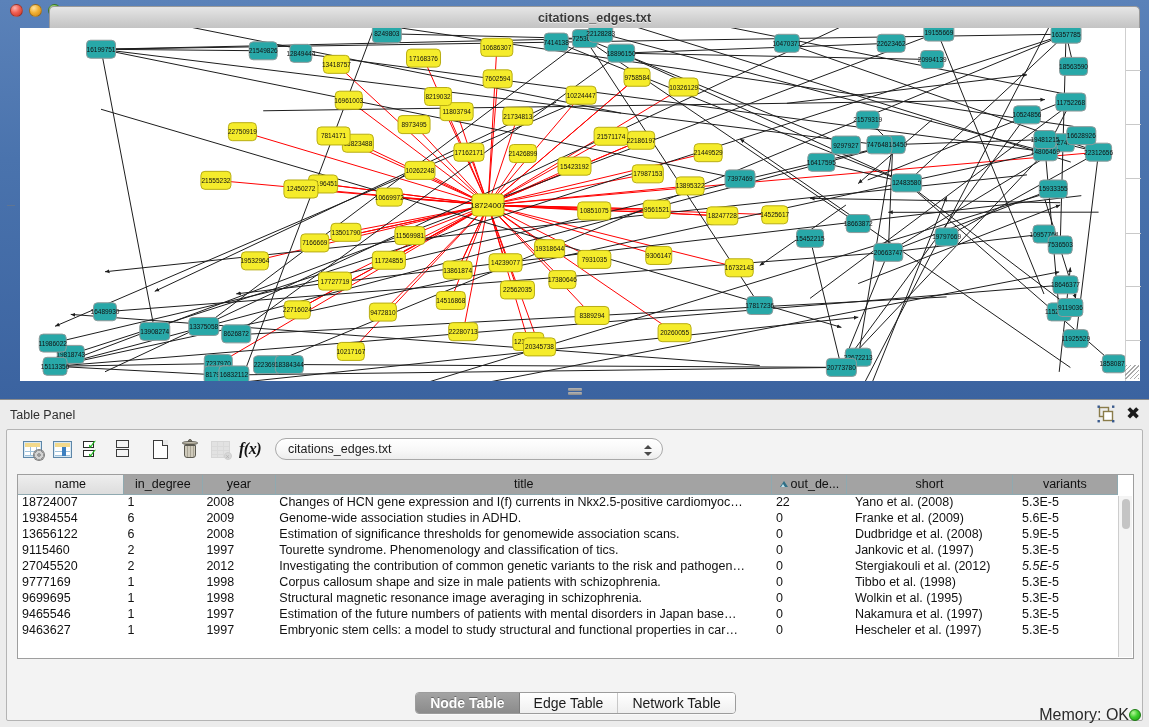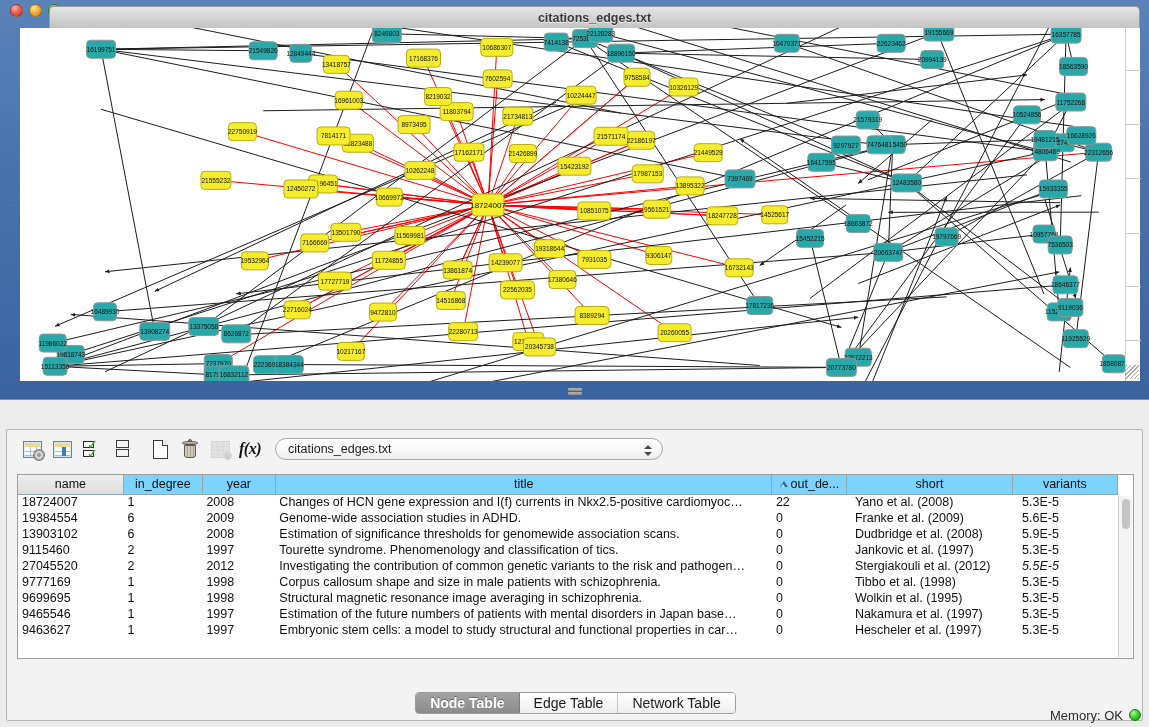--- a/index.html
+++ b/index.html
@@ -207,21 +207,21 @@
     background: #ffffff;
     border: 1px solid #9e9e9e;
     overflow: hidden;
   }
   table.datatable {
     border-collapse: collapse;
     width: 1100px; table-layout: fixed;
     font-size: 12.5px;
   }
   table.datatable th {
-    background: #7dd3fc;
+    background: #a3a3a3;
     border-right: 1px solid #8fa9b0;
     border-bottom: 1px solid #8fa9b0;
     height: 19px; padding: 0 4px;
     font-weight: normal; color: #111; font-size: 12.5px;
     text-align: center; overflow: hidden; white-space: nowrap;
   }
   table.datatable th.namecol {
     background: linear-gradient(180deg,#eeeeee,#dddddd);
   }
   table.datatable td {
@@ -281,22 +281,22 @@
   .tab.selected {
     background: linear-gradient(180deg,#a3a3a3,#8b8b8b);
     color: #ffffff; font-weight: bold;
     text-shadow: 0 -1px 0 rgba(0,0,0,.35);
     border-right: 1px solid #7d7d7d;
   }
 
   
   #status-bar {
     position: absolute; right: 8px; bottom: 3px; height: 18px;
-    display: flex; align-items: center; gap: 6px;
-    font-size: 13px; color: #2a2a2a;
+    display: flex; align-items: center; 
+    font-size: 16px; color: #2a2a2a;
   }
   #mem-dot {
     width: 12px; height: 12px; border-radius: 50%;
     background: radial-gradient(circle at 34% 30%, #b6f59a 0%, #3ecf2e 45%, #1d9612 100%);
     border: 1px solid #1a7a10;
   }
 </style>
 </head>
 <body>
 
@@ -940,20 +940,36 @@
     <div id="left-scroll-mark">—</div>
 
     <div id="graph-divider-handle">
       <span></span>
         <span></span>
     </div>
   </div>
 
   <div id="table-panel">
 
+    <div id="tp-header">
+      <div class="label">Table Panel</div>
+      <div id="tp-header-actions">
+        <div class="float-icon">
+          <svg viewBox="0 0 18 18" width="18" height="18">
+            <rect x="2.5" y="2.5" width="9" height="9" fill="none" stroke="#8a7c4a" stroke-width="1.4"></rect>
+            <rect x="6.5" y="6.5" width="9" height="9" fill="#ffffff" stroke="#8a7c4a" stroke-width="1.4"></rect>
+            <rect x="0.5" y="0.5" width="2.4" height="2.4" fill="#3a5a8c"></rect>
+            <rect x="15" y="0.5" width="2.4" height="2.4" fill="#3a5a8c"></rect>
+            <rect x="0.5" y="15" width="2.4" height="2.4" fill="#3a5a8c"></rect>
+            <rect x="15" y="15" width="2.4" height="2.4" fill="#3a5a8c"></rect>
+          </svg>
+        </div>
+        <div class="close-icon">✖</div>
+      </div>
+    </div>
 
     <div id="tp-body">
 
       <div id="tp-toolbar">
 
         <div class="tb-btn">
           <div class="ico-grid">
             <div class="hdr"></div>
             <div class="h" style="top:9px"></div>
             <div class="h" style="top:13px"></div>
@@ -1066,21 +1082,21 @@
               <tr>
                 <td class="c-name">19384554</td>
                 <td class="c-indeg">6</td>
                 <td class="c-year">2009</td>
                 <td class="c-title">Genome-wide association studies in ADHD.</td>
                 <td class="c-out">0</td>
                 <td class="c-short" style="text-align: left; padding-left: 8px;">Franke et al. (2009)</td>
                 <td class="c-pr" style="text-align: left; padding-left: 10px;">5.6E-5</td>
               </tr>
               <tr>
-                <td class="c-name">13903102</td>
+                <td class="c-name">13656122</td>
                 <td class="c-indeg">6</td>
                 <td class="c-year">2008</td>
                 <td class="c-title">Estimation of significance thresholds for genomewide association scans.</td>
                 <td class="c-out">0</td>
                 <td class="c-short" style="text-align: left; padding-left: 8px;">Dudbridge et al. (2008)</td>
                 <td class="c-pr" style="text-align: left; padding-left: 10px;">5.9E-5</td>
               </tr>
               <tr>
                 <td class="c-name">9115460</td>
                 <td class="c-indeg">2</td>

